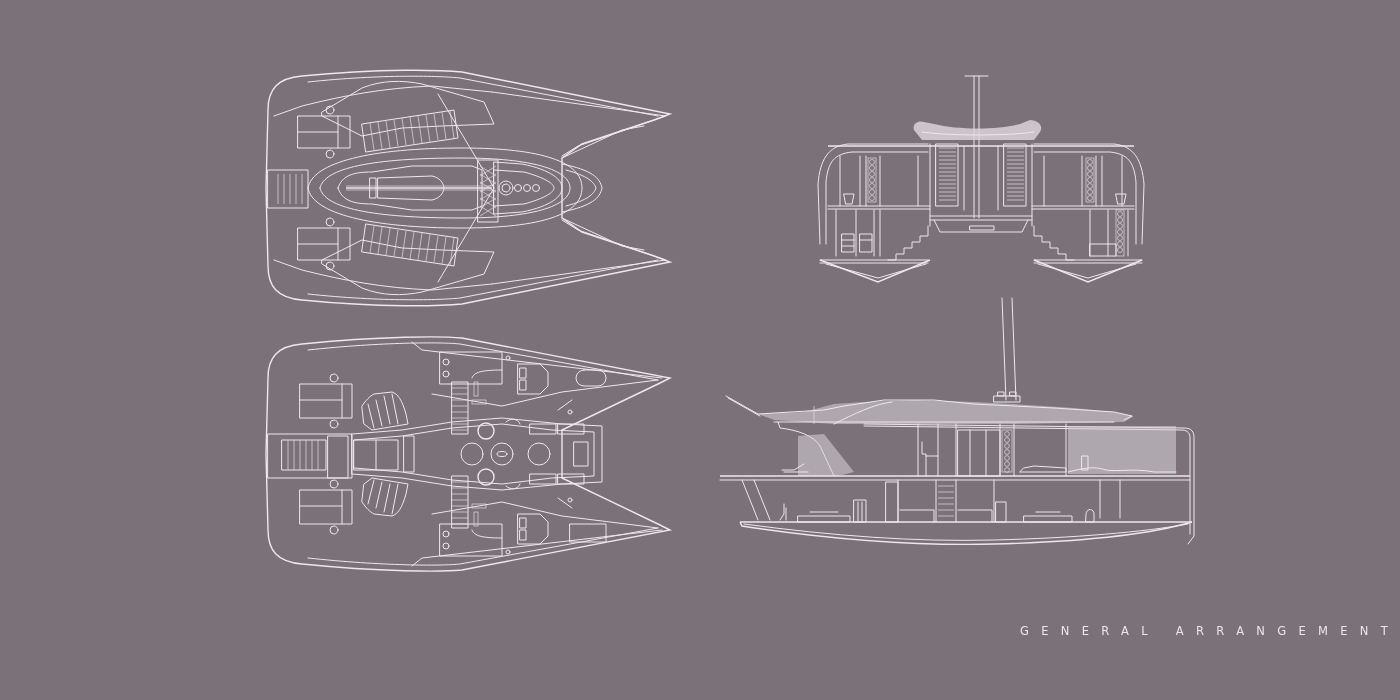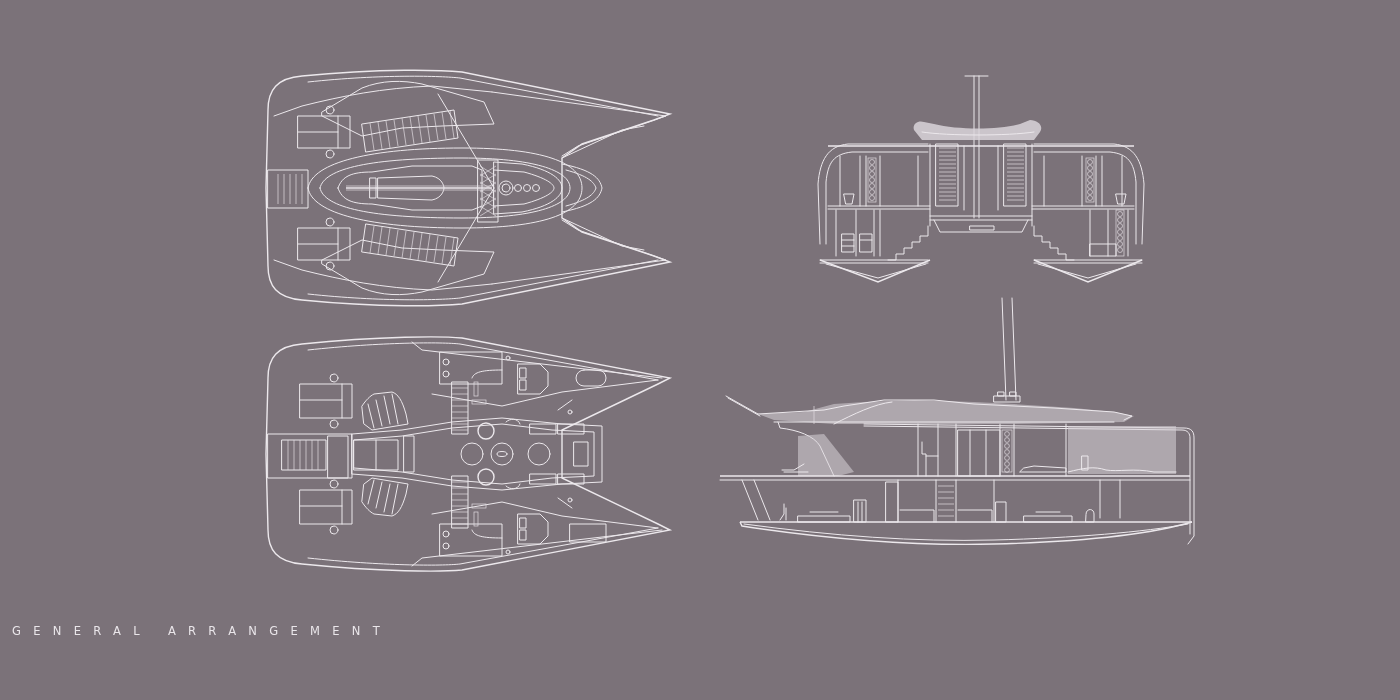--- a/index.html
+++ b/index.html
@@ -10,21 +10,21 @@
     position:relative;
   }
   .view { position:absolute; }
   .view svg { display:block; overflow:visible; }
   .ln { fill:none; stroke:#ece8ec; stroke-width:1; stroke-linejoin:round; stroke-linecap:round; }
   .ln2 { fill:none; stroke:#ece8ec; stroke-width:1.4; }
   .thin { fill:none; stroke:#e2dde2; stroke-width:0.7; }
   .hatch { fill:#d9d3d9; stroke:none; opacity:0.85; }
   .caption {
     position:absolute; left:0; width:1400px; top:624px;
-    text-align:left; color:#eae6ea;
+    text-align:right; color:#eae6ea;
     font-family:"DejaVu Sans", sans-serif; font-size:11.5px;
     letter-spacing:12.3px; font-weight:normal;
     padding-left:12px; box-sizing:border-box;
   }
 </style>
 </head>
 <body>
 
 <div class="view" style="left:262px; top:66px;">
 <svg width="412" height="244" viewBox="0 0 412 244">

